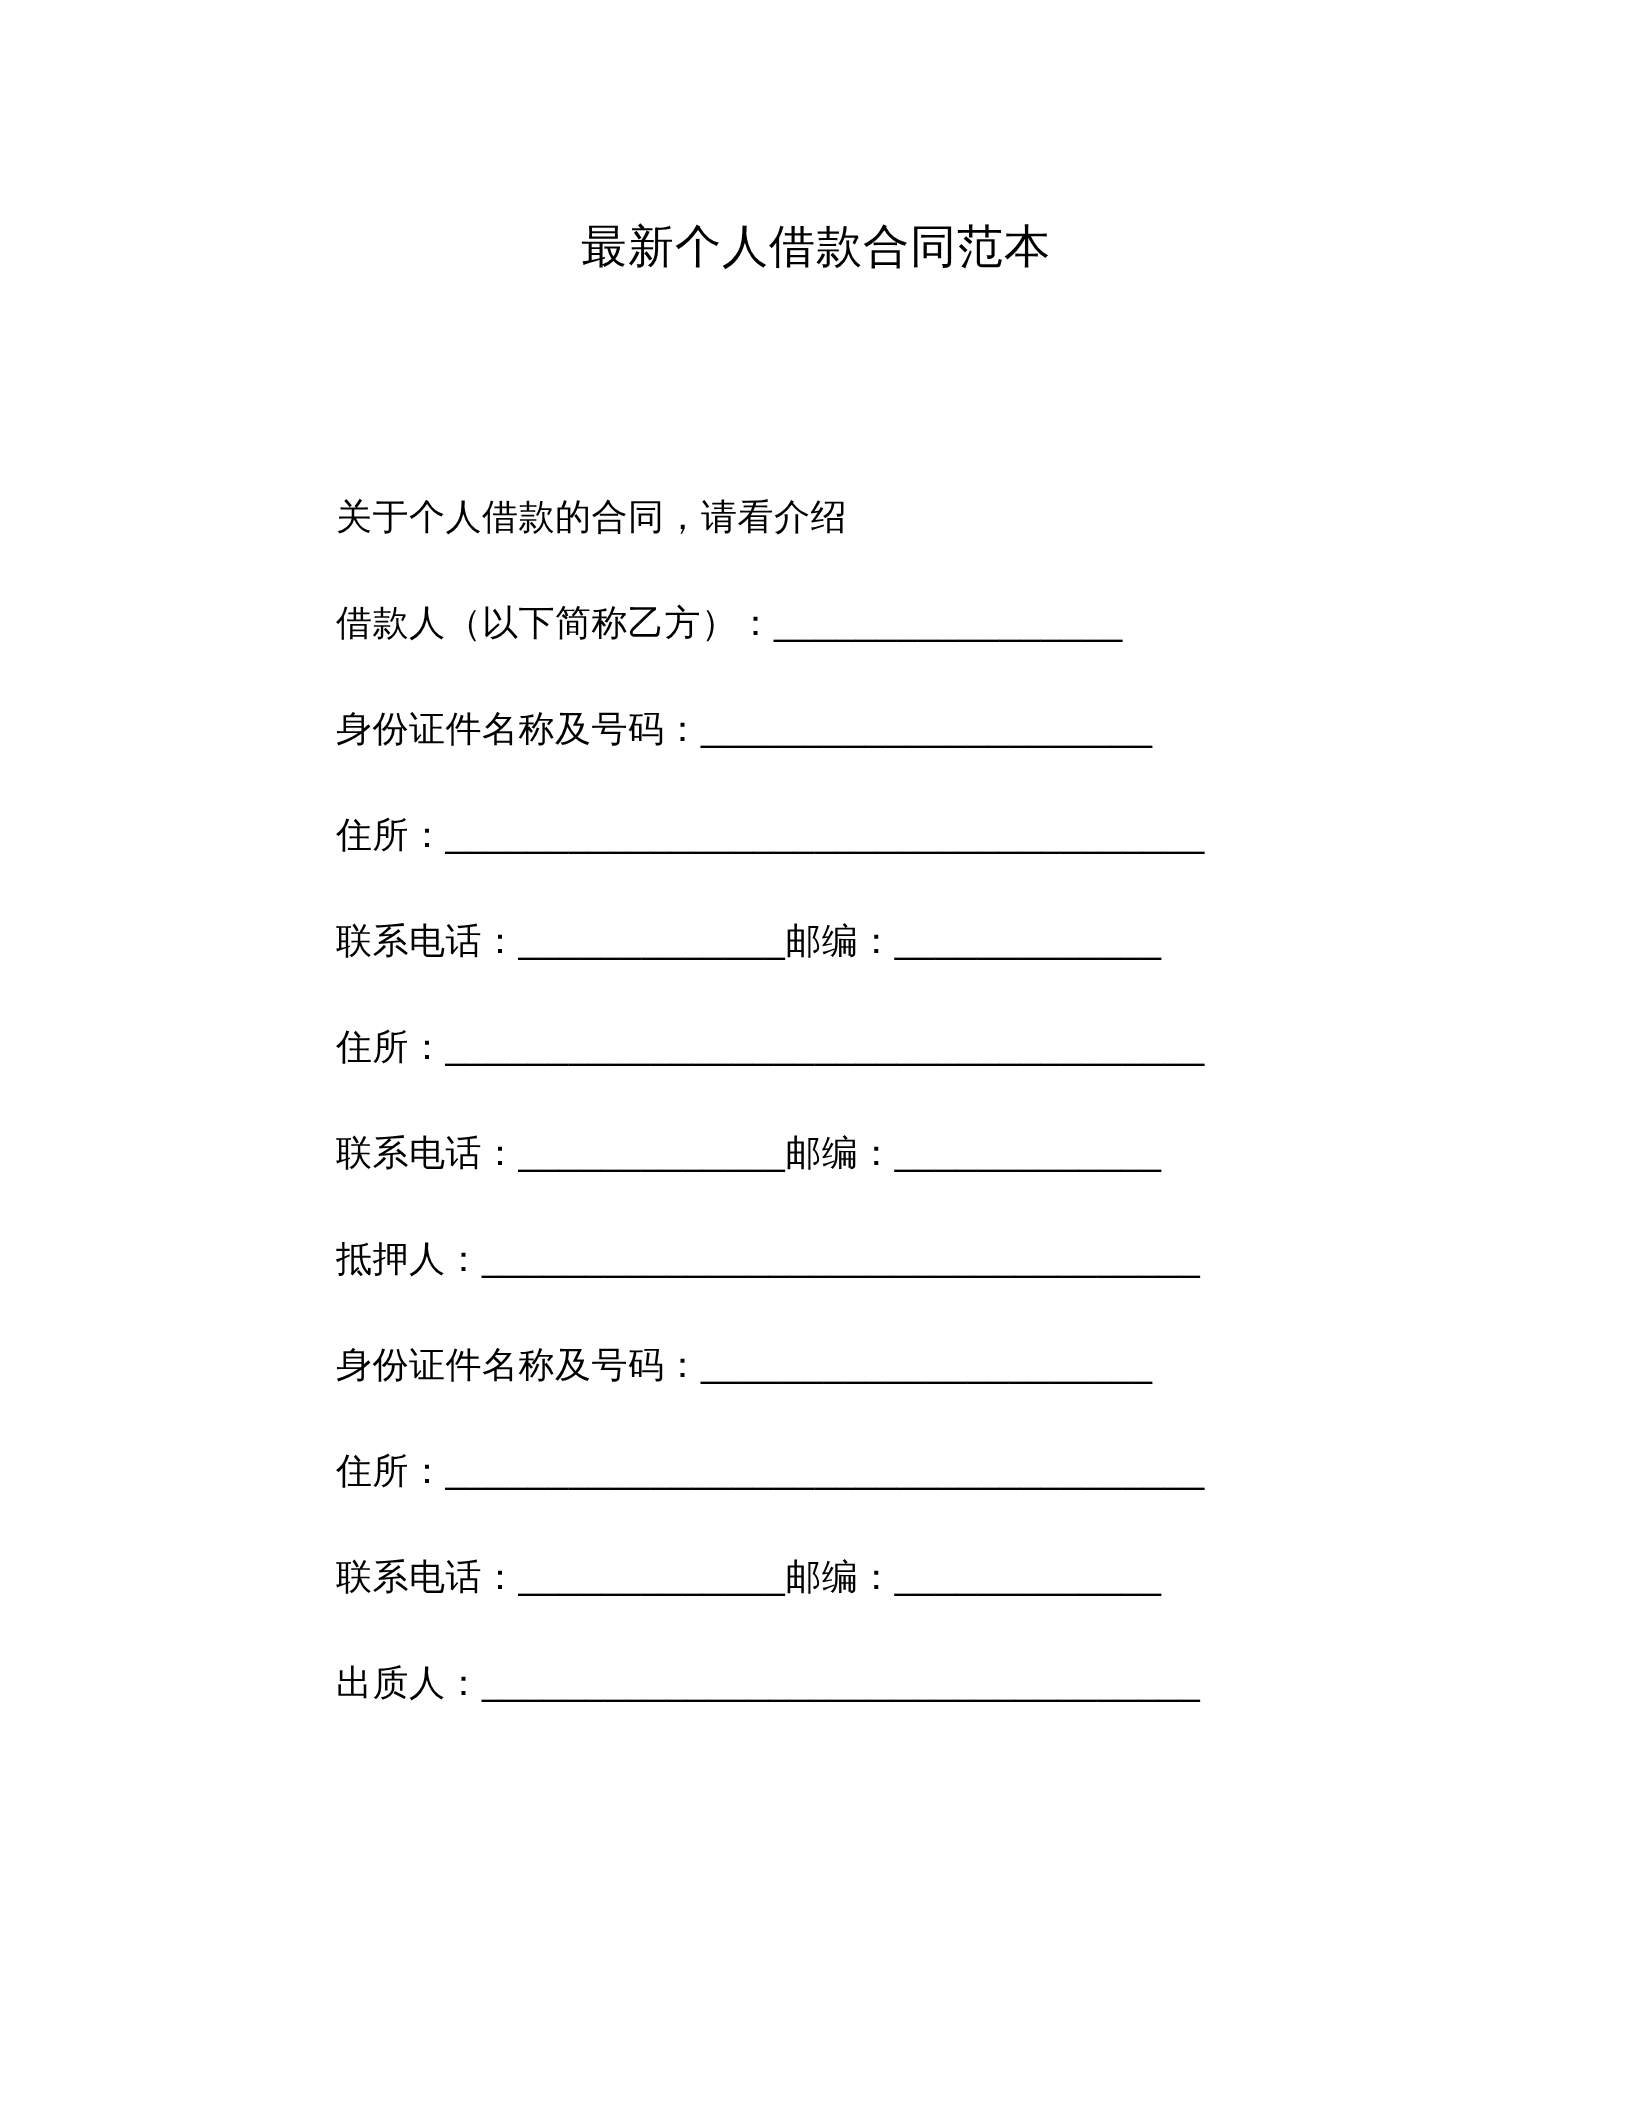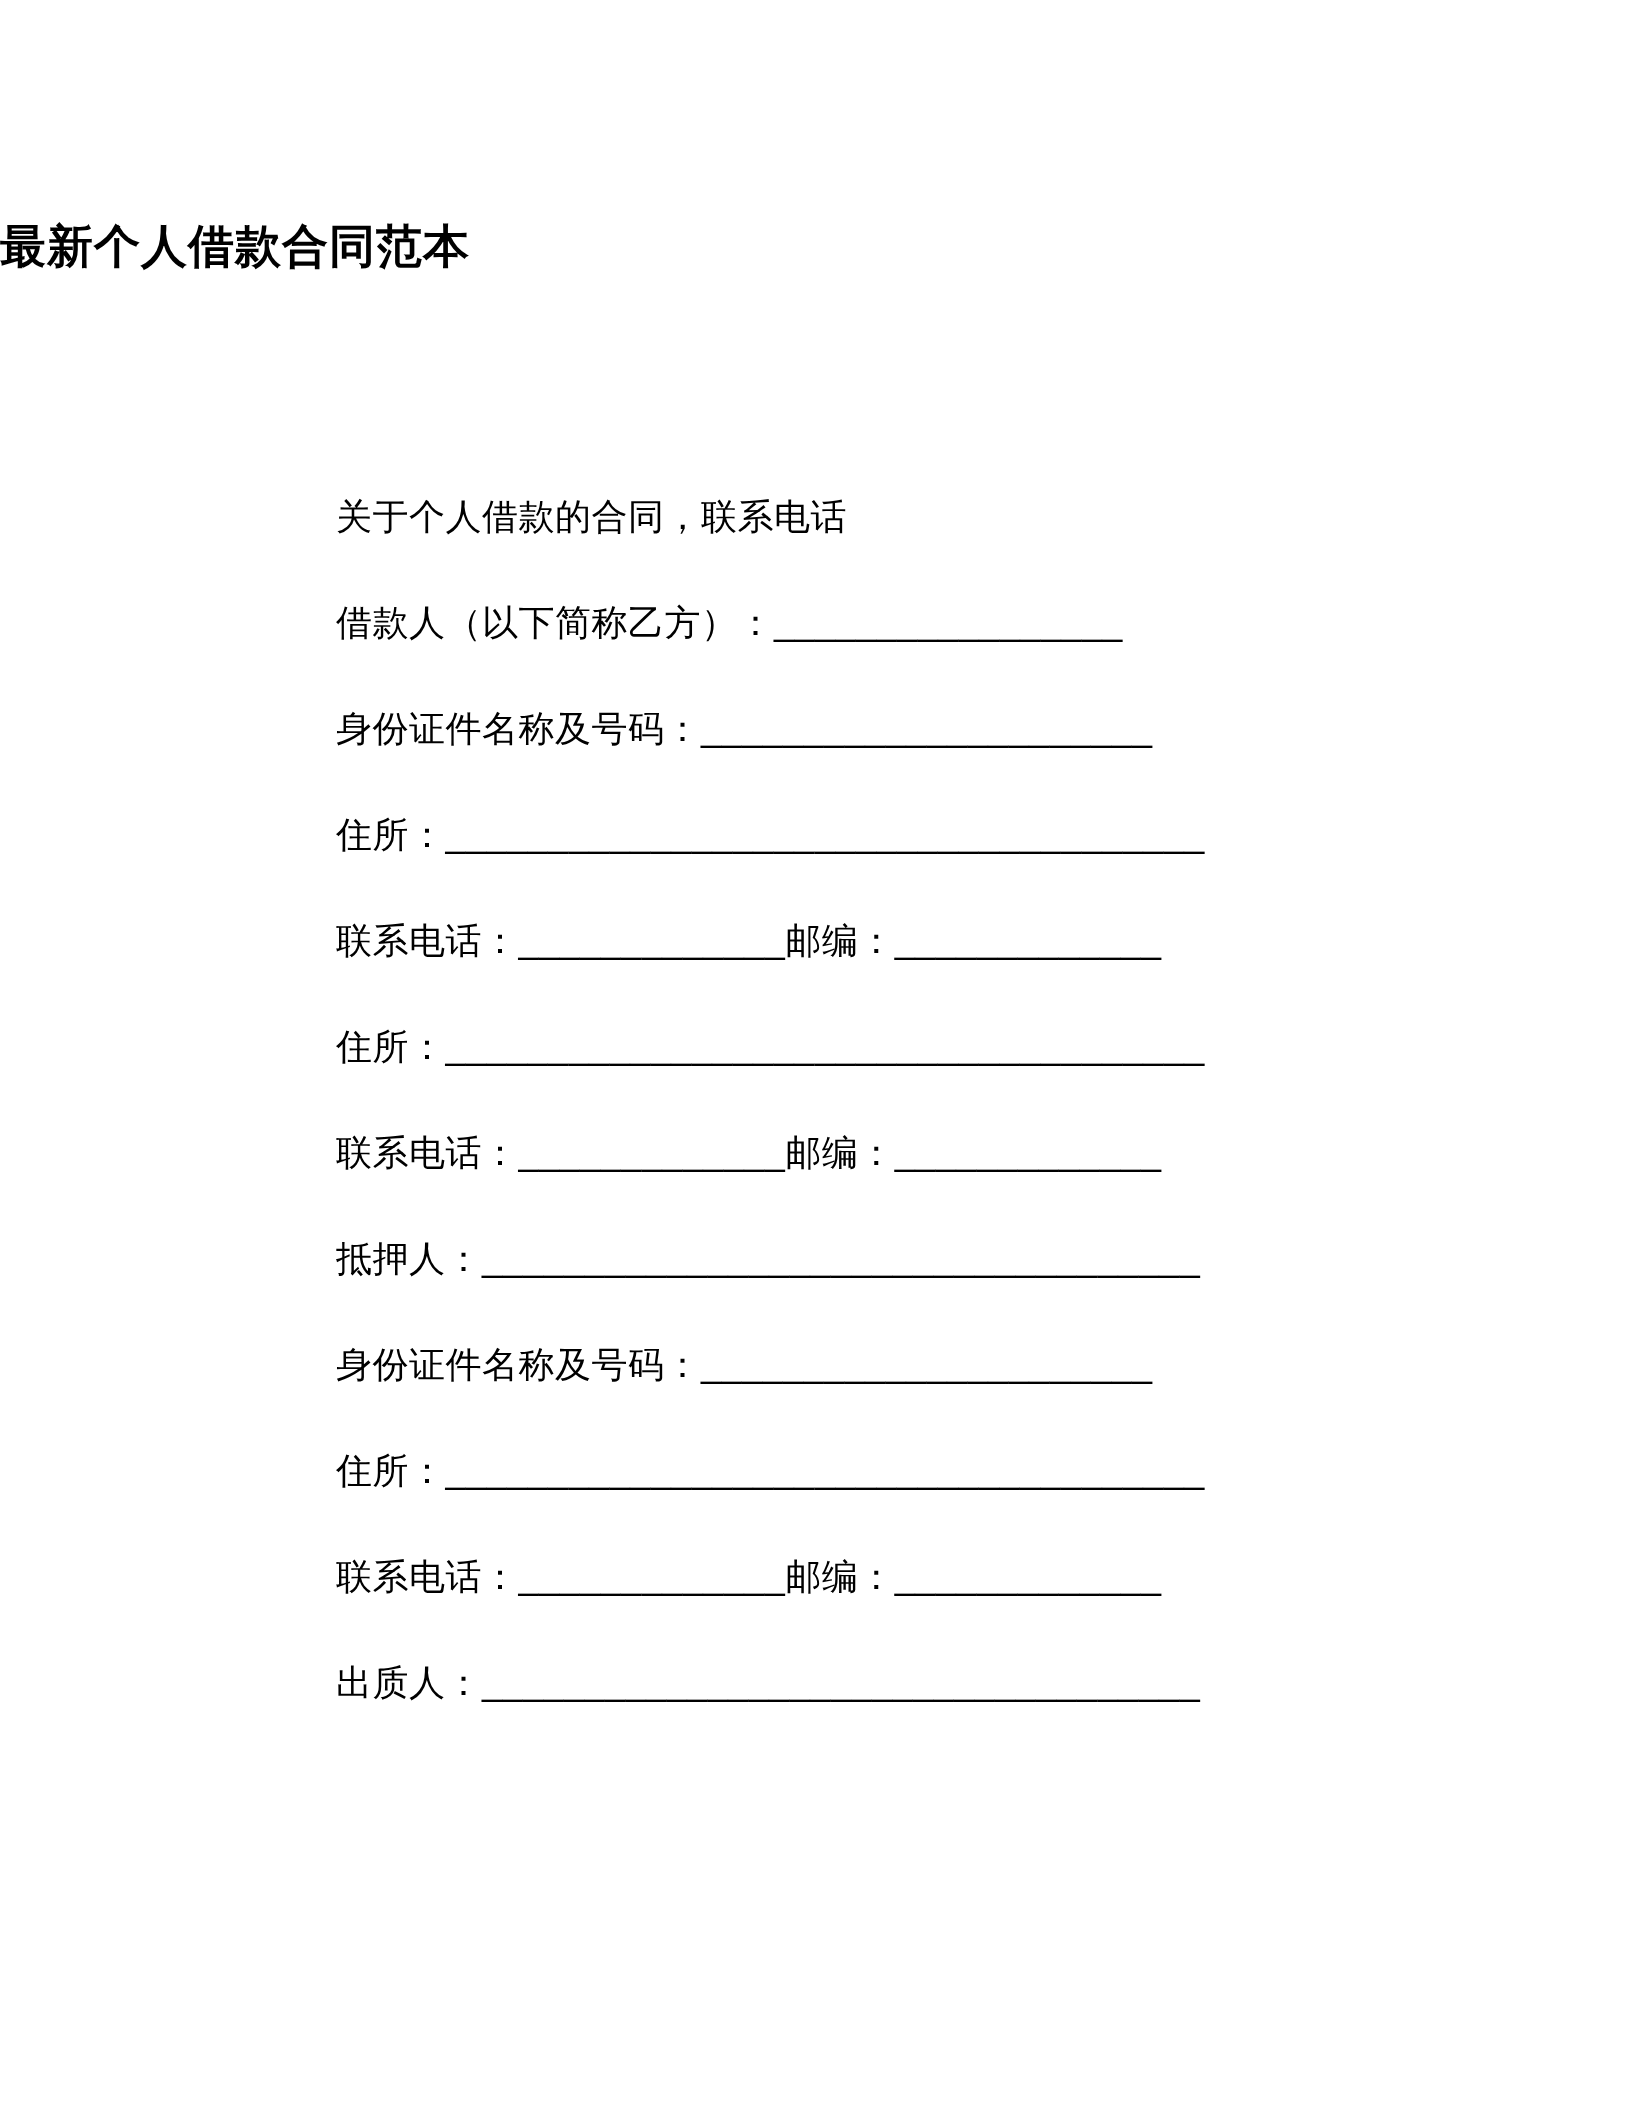--- a/index.html
+++ b/index.html
@@ -13,23 +13,24 @@
     background: #ffffff;
     overflow: hidden;
     font-family: "Liberation Sans", sans-serif;
     color: #000000;
   }
   .doc-title {
     position: absolute;
     top: 218px;
     left: 0;
     width: 100%;
+    text-align: center;
     font-size: 46px;
     line-height: 56px;
-    font-weight: bold;
+    font-weight: normal;
     letter-spacing: 1px;
     color: #000000;
     white-space: nowrap;
   }
   .doc-body {
     position: absolute;
     top: 498px;
     left: 336px;
     width: 900px;
   }
@@ -43,21 +44,21 @@
   }
 </style>
 </head>
 <body>
 
 <div class="page">
 
   <h1 class="doc-title">最新个人借款合同范本</h1>
 
   <div class="doc-body">
-    <p class="doc-line">关于个人借款的合同，联系电话</p>
+    <p class="doc-line">关于个人借款的合同，请看介绍</p>
     <p class="doc-line">借款人（以下简称乙方）：_________________</p>
     <p class="doc-line">身份证件名称及号码：______________________</p>
     <p class="doc-line">住所：_____________________________________</p>
     <p class="doc-line">联系电话：_____________邮编：_____________</p>
     <p class="doc-line">住所：_____________________________________</p>
     <p class="doc-line">联系电话：_____________邮编：_____________</p>
     <p class="doc-line">抵押人：___________________________________</p>
     <p class="doc-line">身份证件名称及号码：______________________</p>
     <p class="doc-line">住所：_____________________________________</p>
     <p class="doc-line">联系电话：_____________邮编：_____________</p>

